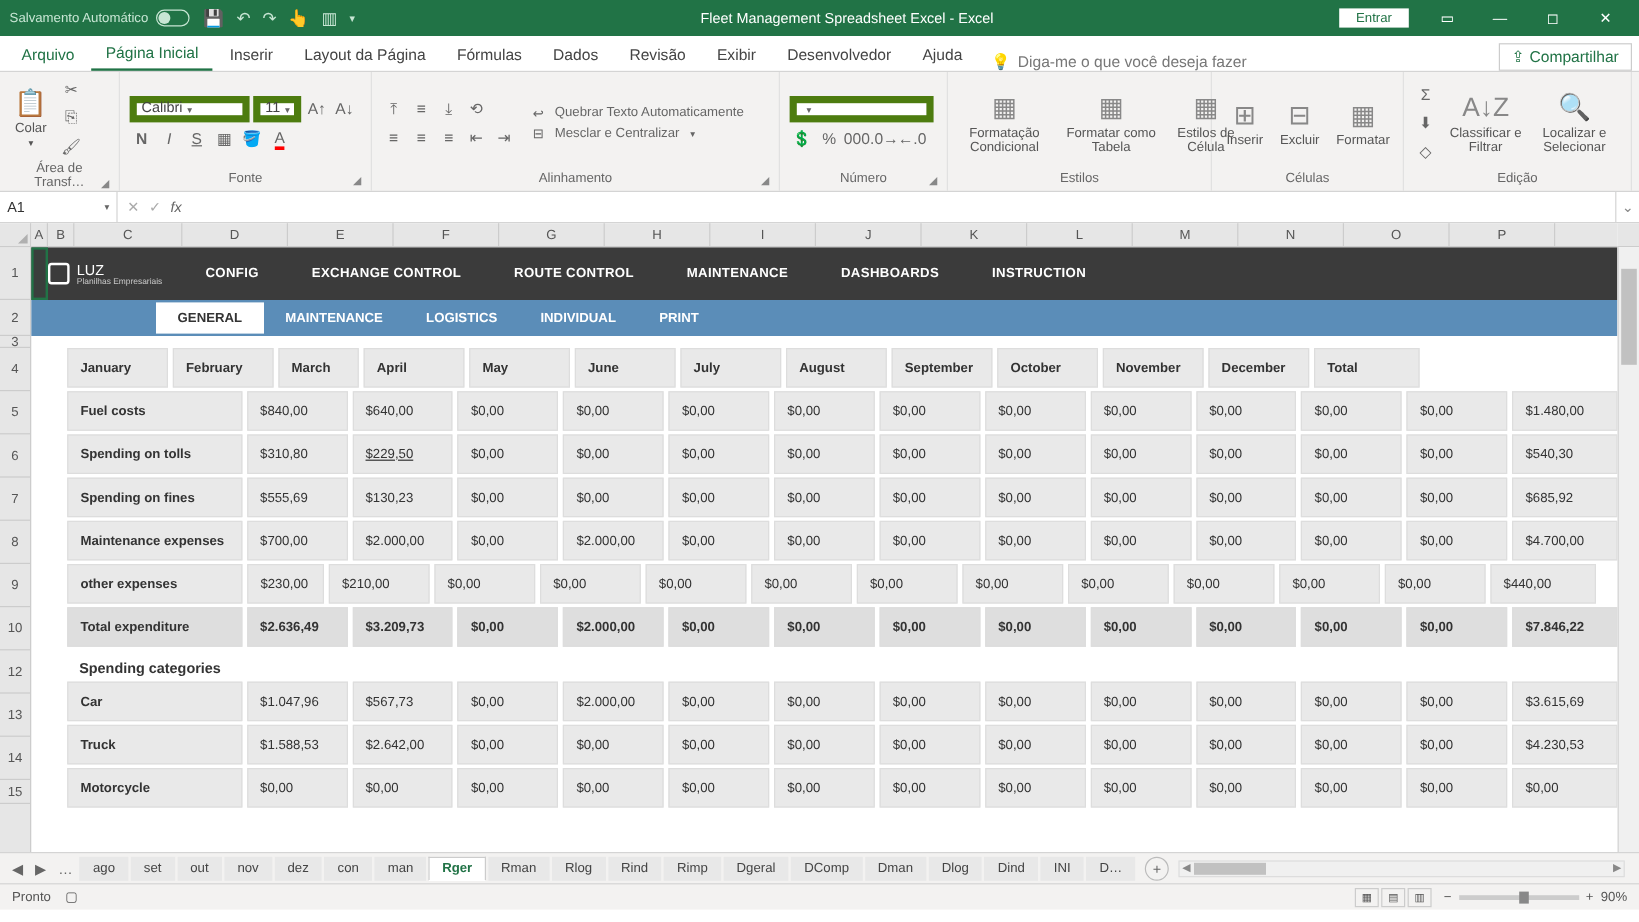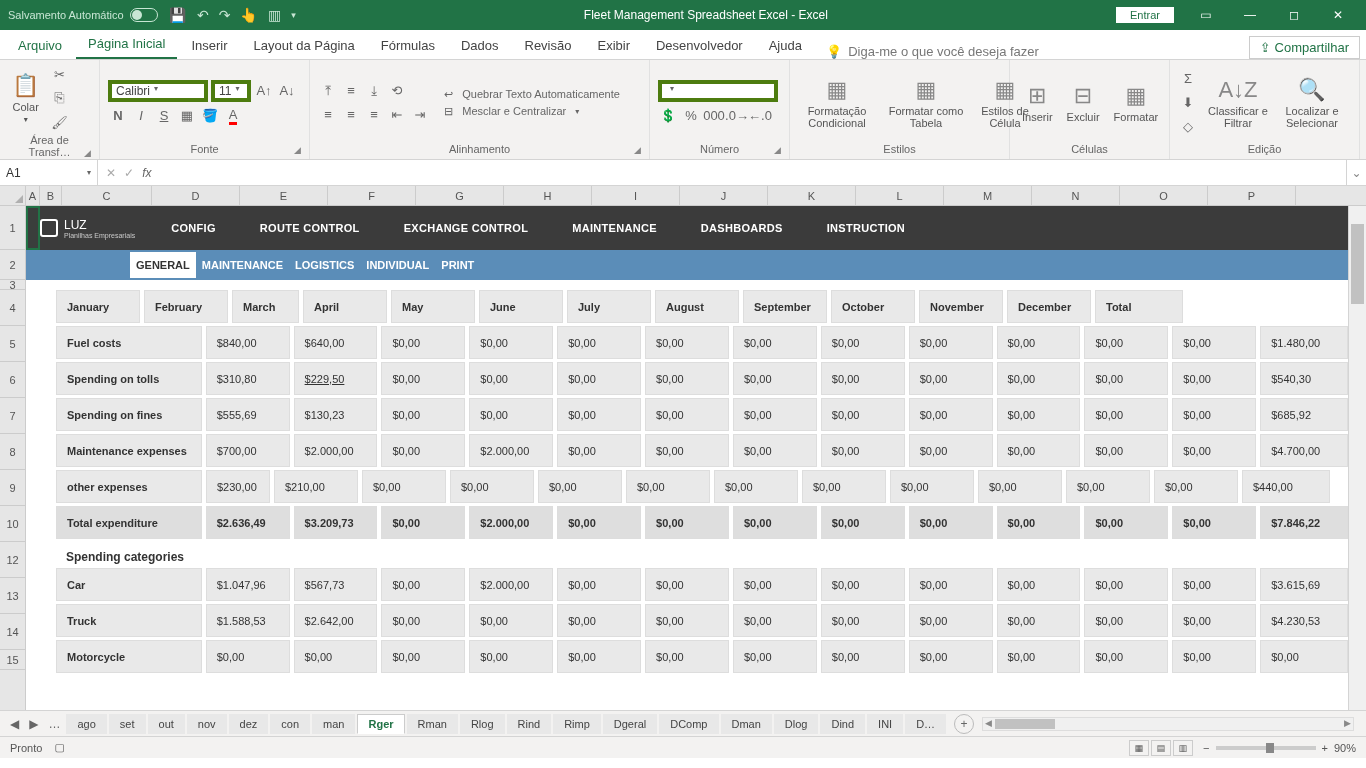--- a/index.html
+++ b/index.html
@@ -22,21 +22,21 @@
 .share{margin-left:auto;border:1px solid #ccc;padding:3px 10px;color:#217346;font-size:13px;display:flex;align-items:center;gap:4px}
 .ribbon{height:100px;background:#f3f2f1;border-bottom:1px solid #d4d4d4;display:flex}
 .group{border-right:1px solid #e1e1e1;padding:4px 8px 2px;display:flex;flex-direction:column;justify-content:space-between}
 .group-label{text-align:center;font-size:11px;color:#666;padding:2px 0;position:relative}
 .group-label .dlg{position:absolute;right:0;bottom:2px;font-size:9px;color:#888}
 .gbody{display:flex;align-items:center;gap:6px;flex:1}
 .bigbtn{display:flex;flex-direction:column;align-items:center;gap:2px;padding:2px 4px;font-size:11px;color:#555}
 .bigbtn .ico{font-size:22px;color:#888}
 .fontbox{display:flex;flex-direction:column;gap:4px}
 .frow{display:flex;align-items:center;gap:3px}
-.combo{border:4px solid #4d7c0f;background:#fff;height:22px;display:flex;align-items:flex-start;padding:0 4px;font-size:12px;color:#444}
+.combo{border:6px solid #4d7c0f;background:#fff;height:22px;display:flex;align-items:flex-end;padding:0 4px;font-size:12px;color:#444}
 .combo .arr{margin-left:4px;font-size:8px;color:#666}
 .ibtn{width:20px;height:20px;display:flex;align-items:center;justify-content:center;color:#666;font-size:13px}
 .namebox-row{height:26px;border-bottom:1px solid #d4d4d4;display:flex;align-items:center;background:#fff}
 .namebox{width:98px;border-right:1px solid #d4d4d4;padding:0 6px;font-size:12px;display:flex;align-items:center;height:100%}
 .namebox .arr{margin-left:auto;font-size:8px;color:#666}
 .fx-ctrl{display:flex;align-items:center;gap:8px;padding:0 8px;color:#aaa}
 .fx{font-style:italic;color:#666}
 .formula-input{flex:1;height:100%;border:none;padding:0 6px;font-size:12px}
 .fexpand{width:20px;text-align:center;color:#888;border-left:1px solid #d4d4d4;height:100%;display:flex;align-items:center;justify-content:center}
 .grid-area{display:flex;height:504px}
@@ -46,21 +46,21 @@
 .corner::after{content:"";position:absolute;right:2px;bottom:2px;border-left:8px solid transparent;border-bottom:8px solid #b0b0b0}
 .colhdr{border-right:1px solid #ccc;text-align:center;font-size:11px;color:#555;line-height:20px}
 .rowhdr{height:36px;border-bottom:1px solid #ccc;text-align:center;font-size:11px;color:#555;display:flex;align-items:center;justify-content:center}
 .sheet-content{flex:1;position:relative;overflow:hidden}
 .topnav{height:44px;background:#3b3b3b;display:flex;align-items:center;color:#fff}
 .luz{display:flex;align-items:center;gap:6px;padding:0 14px;font-size:11px}
 .luz .logo{width:18px;height:18px;border:2px solid #fff;border-radius:3px}
 .navbtn{padding:0 22px;height:44px;display:flex;align-items:center;font-size:11px;font-weight:bold;letter-spacing:.3px}
 .navbtn.active{background:#5b8db8}
 .subnav{height:30px;background:#5b8db8;display:flex;align-items:center;padding-left:104px}
-.subtab{padding:0 6px;height:26px;display:flex;align-items:center;color:#fff;font-size:11px;font-weight:bold}
+.subtab{padding:0 18px;height:26px;display:flex;align-items:center;color:#fff;font-size:11px;font-weight:bold}
 .subtab.active{background:#fff;color:#333}
 .report{padding:10px 0 0 30px}
 .cell{height:33px;background:#e9e9e9;display:flex;align-items:center;padding:0 10px;font-size:11px;color:#333;border:1px solid #ddd}
 .cell.hdr{font-weight:bold;background:#e9e9e9}
 .cell.lbl{font-weight:bold}
 .cell.tot{font-weight:bold;background:#dedede}
 .seccat{font-weight:bold;font-size:12px;padding:8px 0 4px 10px}
 .vscroll{width:18px;background:#f0f0f0;border-left:1px solid #d4d4d4;position:relative}
 .vscroll .thumb{position:absolute;top:18px;left:2px;right:2px;height:80px;background:#c1c1c1}
 .sheet-tabs{height:26px;background:#f3f2f1;border-top:1px solid #d4d4d4;display:flex;align-items:center;padding:0 6px;gap:2px}
@@ -333,22 +333,22 @@
     <div class="selA1"></div>
     <div class="topnav">
       <div class="luz">
           <div class="logo"></div>
           <div>
             <div style="font-weight:normal;font-size:12px">LUZ</div>
             <div style="font-size:7px;opacity:.7">Planilhas Empresariais</div>
           </div>
         </div>
       <div class="navbtn">CONFIG</div>
+      <div class="navbtn">EXCHANGE CONTROL</div>
       <div class="navbtn">ROUTE CONTROL</div>
-      <div class="navbtn">EXCHANGE CONTROL</div>
       <div class="navbtn">MAINTENANCE</div>
       <div class="navbtn">DASHBOARDS</div>
       <div class="navbtn">INSTRUCTION</div>
     </div>
     <div class="subnav">
       <div class="subtab active">GENERAL</div>
       <div class="subtab">MAINTENANCE</div>
       <div class="subtab">LOGISTICS</div>
       <div class="subtab">INDIVIDUAL</div>
       <div class="subtab">PRINT</div>

